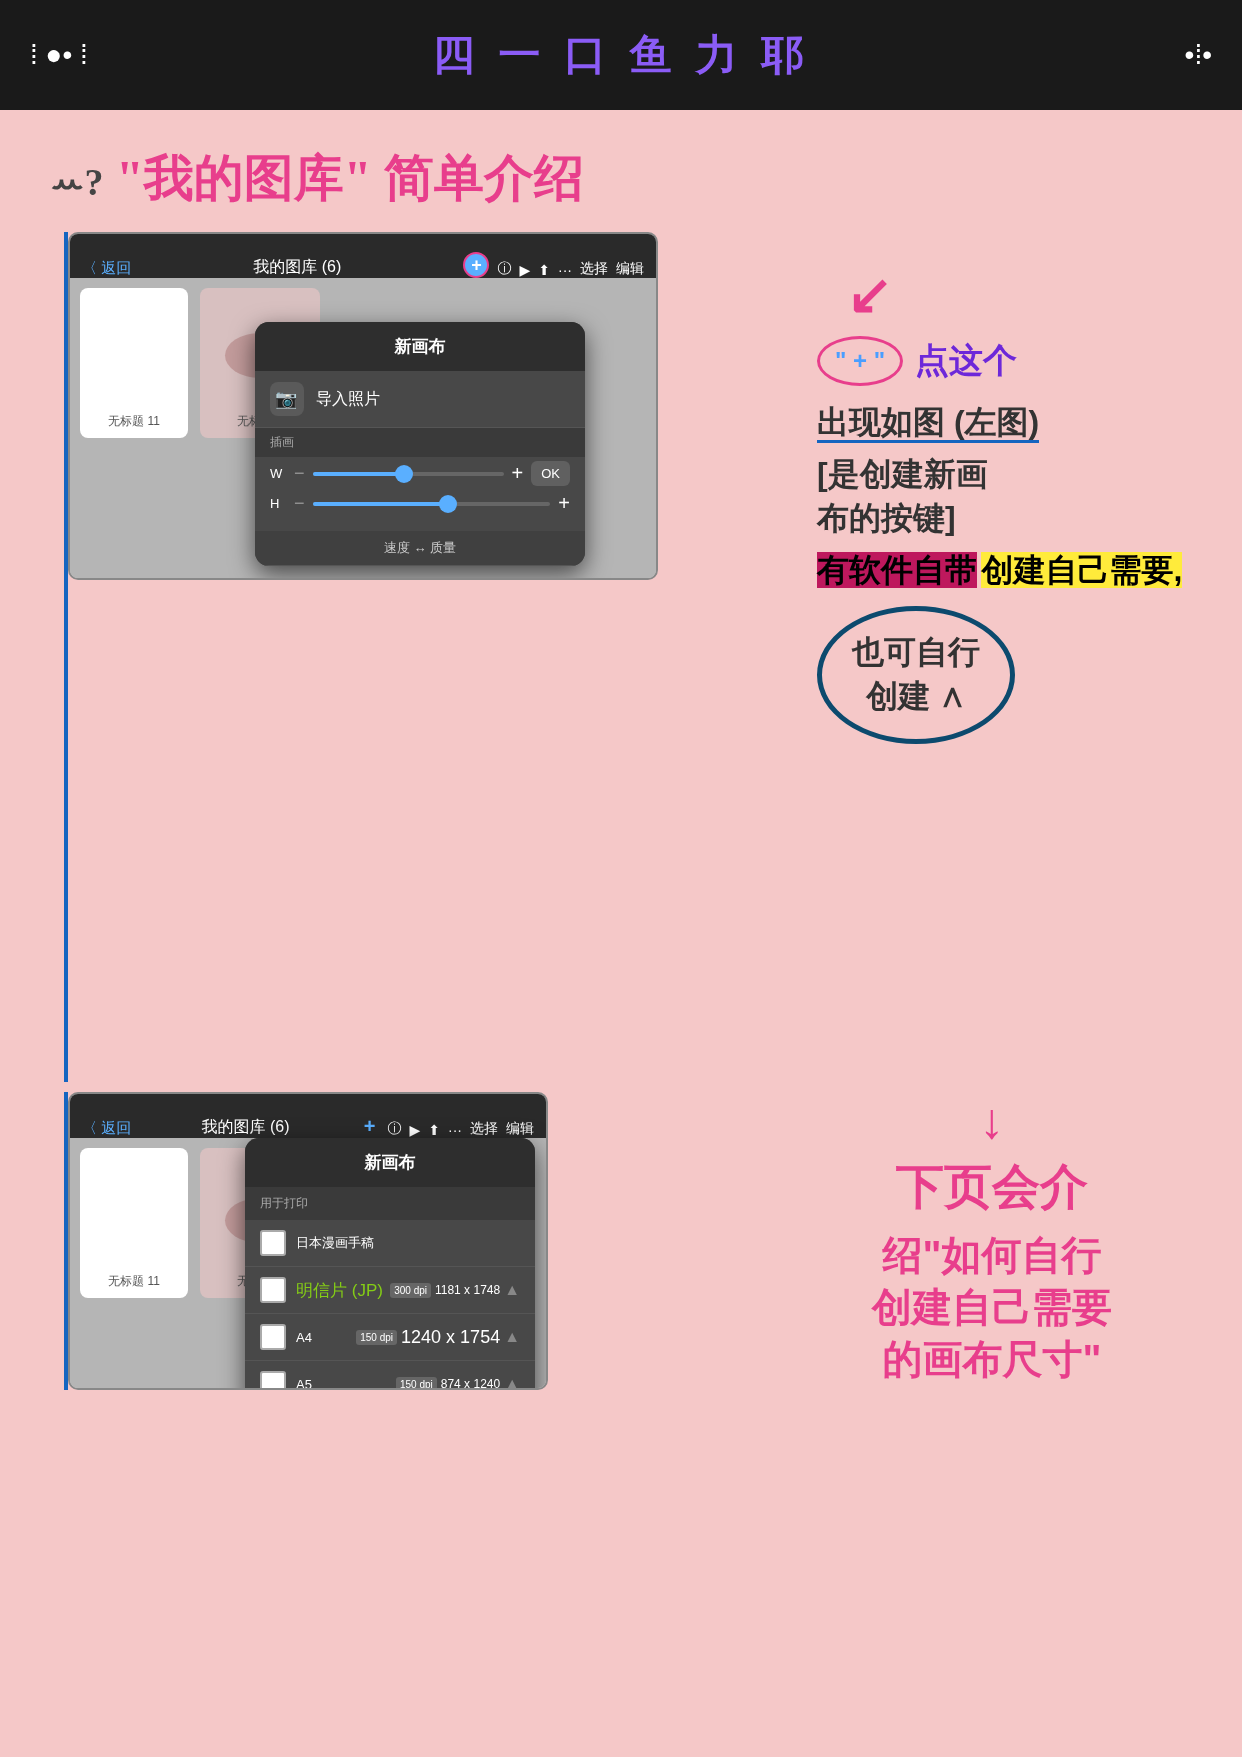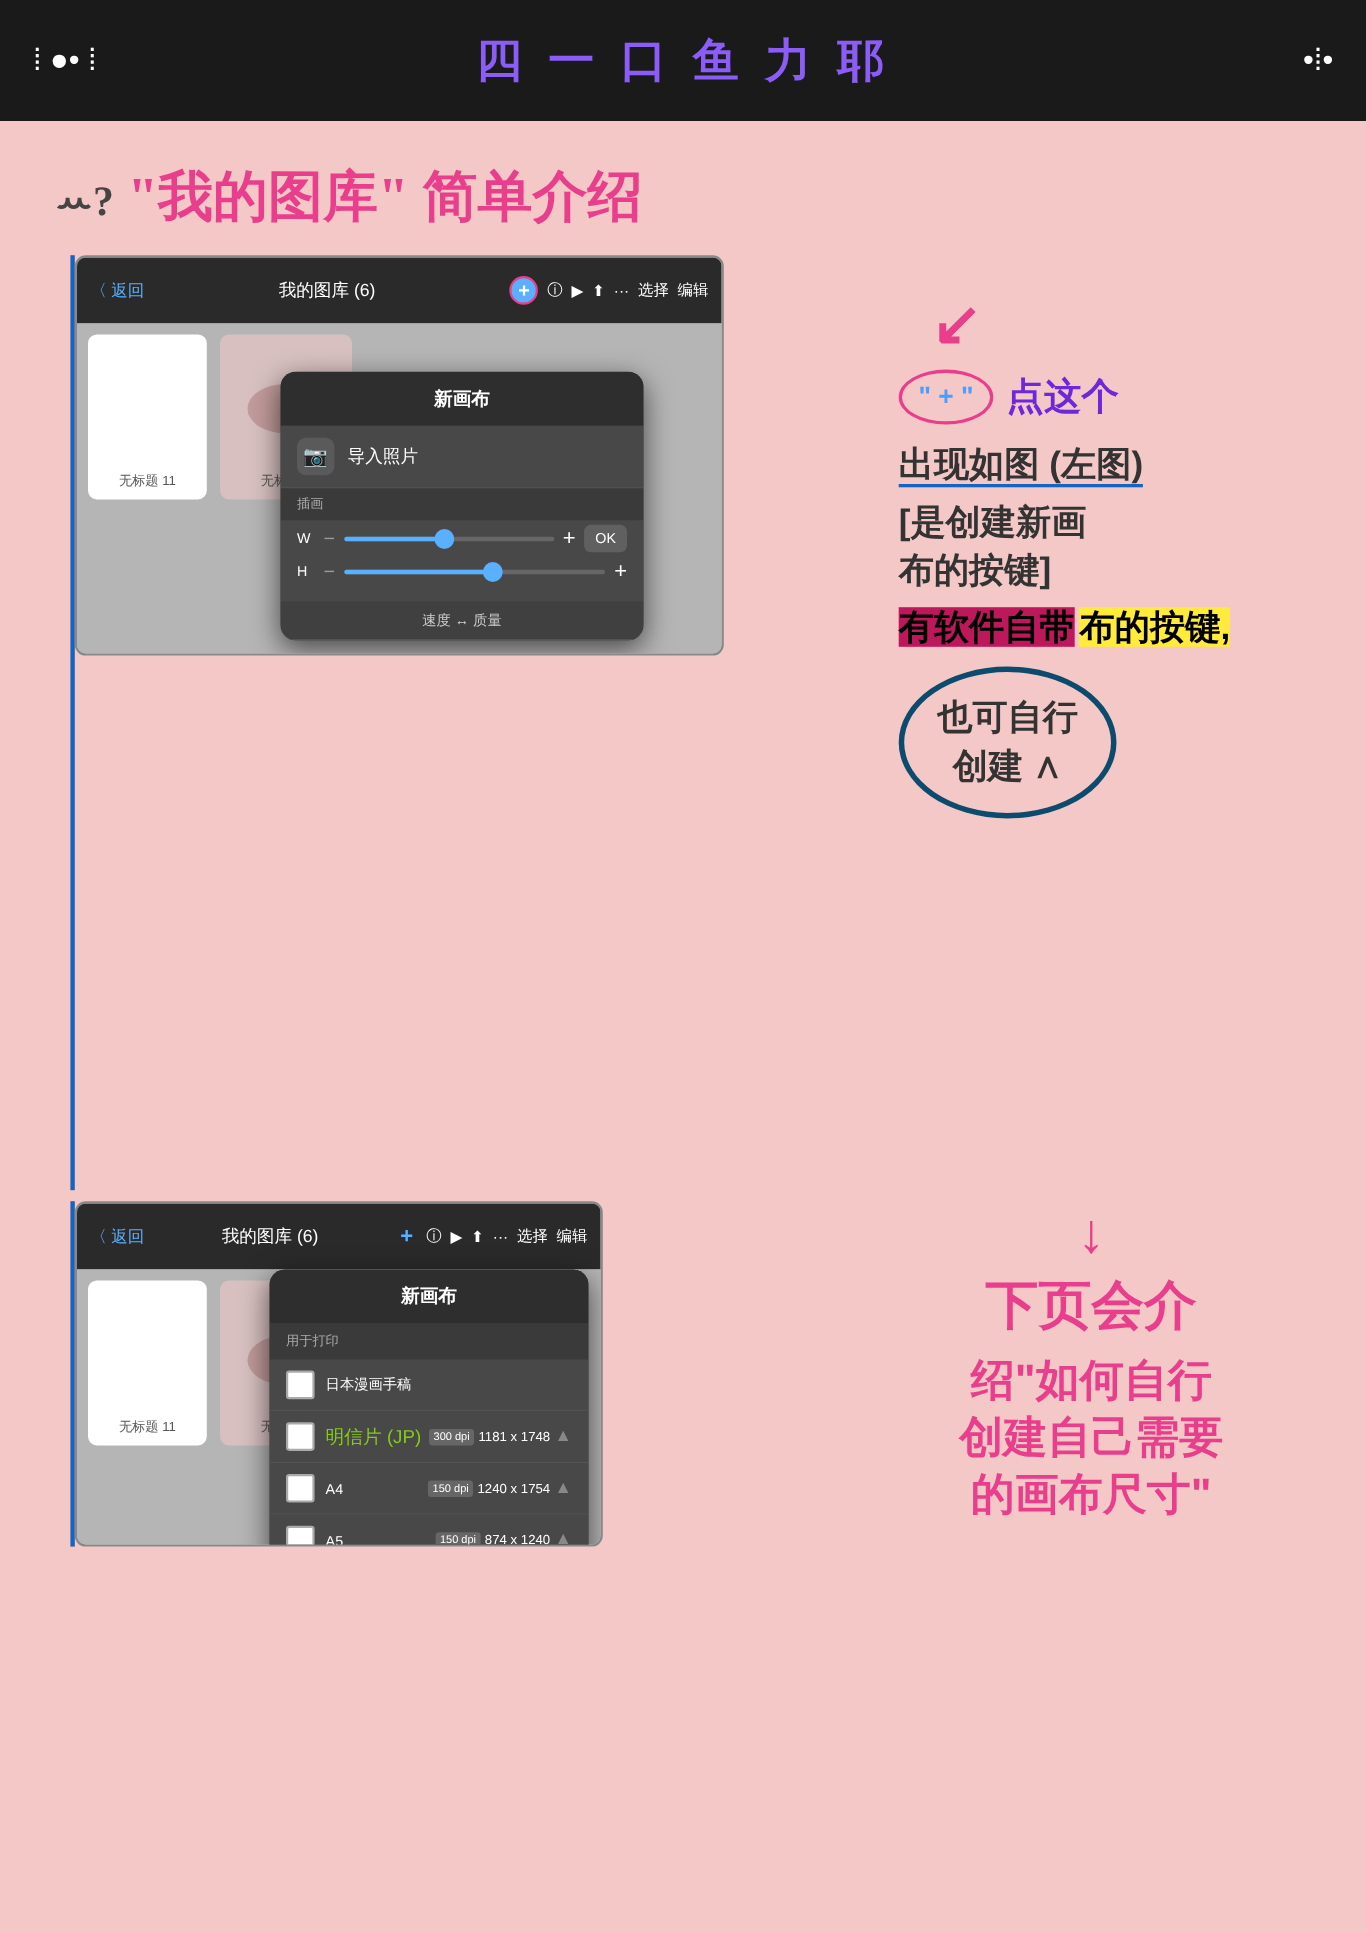--- a/index.html
+++ b/index.html
@@ -71,24 +71,24 @@
     }
     .oval {
       width: 70px;
       height: 45px;
       background: rgba(180,130,130,0.6);
       border-radius: 50%;
     }
 
     
     .nb {
-      height: 60px;
+      height: 44px;
       background: #2a2a2a;
       display: flex;
-      align-items: center;
+      align-items: flex-end;
       padding: 0 12px;
       gap: 8px;
     }
     .nb-back {
       color: #5aafff;
       font-size: 15px;
     }
     .nb-title {
       flex: 1;
       text-align: center;
@@ -354,21 +354,21 @@
 
       
       <div style="margin-bottom:8px;">
         <div style="font-size:32px; color:#333; font-weight:bold;">[是创建新画</div>
         <div style="font-size:32px; color:#333; font-weight:bold;">布的按键]</div>
       </div>
 
       
       <div style="margin-bottom:8px;">
         <div style="font-size:32px; font-weight:bold; background:#be185d; display:inline;">有软件自带</div>
-        <div style="font-size:32px; font-weight:bold; background:#ffeb3b; display:inline;">布的按键,</div>
+        <div style="font-size:32px; font-weight:bold; background:#ffeb3b; display:inline;">创建自己需要,</div>
       </div>
 
       
       <div style="border:5px solid #0c4a6e; border-radius:50%; padding:20px 30px; display:inline-block; margin-top:5px;">
         <div style="font-size:32px; color:#333; font-weight:bold; text-align:center;">也可自行</div>
         <div style="font-size:32px; color:#333; font-weight:bold; text-align:center;">创建 ∧</div>
       </div>
     </div>
 
   </div>
@@ -413,21 +413,21 @@
             <div style="width:26px; height:26px; border:2px solid #aaa; background:white; border-radius:3px; margin-right:10px; flex-shrink:0;"></div>
             <span style="flex:1; color:#84cc16; font-size:17px;">明信片 (JP)</span>
             <span style="background:#666; color:white; font-size:10px; padding:2px 4px; border-radius:3px; margin-right:4px;">300 dpi</span>
             <span style="color:white; font-size:12px;">1181 x 1748</span>
             <span style="color:#888; margin-left:4px;">▲</span>
           </div>
           <div class="mb-preset">
             <div style="width:26px; height:26px; border:2px solid #aaa; background:white; border-radius:3px; margin-right:10px; flex-shrink:0;"></div>
             <span style="flex:1; color:white; font-size:13px;">A4</span>
             <span style="background:#666; color:white; font-size:10px; padding:2px 4px; border-radius:3px; margin-right:4px;">150 dpi</span>
-            <span style="color:white; font-size:12px;">1240 x 1754</span>
+            <span style="color:white; font-size:18px;">1240 x 1754</span>
             <span style="color:#888; margin-left:4px;">▲</span>
           </div>
           <div class="mb-preset">
             <div style="width:26px; height:26px; border:2px solid #aaa; background:white; border-radius:3px; margin-right:10px; flex-shrink:0;"></div>
             <span style="flex:1; color:white; font-size:13px;">A5</span>
             <span style="background:#666; color:white; font-size:10px; padding:2px 4px; border-radius:3px; margin-right:4px;">150 dpi</span>
             <span style="color:white; font-size:12px;">874 x 1240</span>
             <span style="color:#888; margin-left:4px;">▲</span>
           </div>
 

